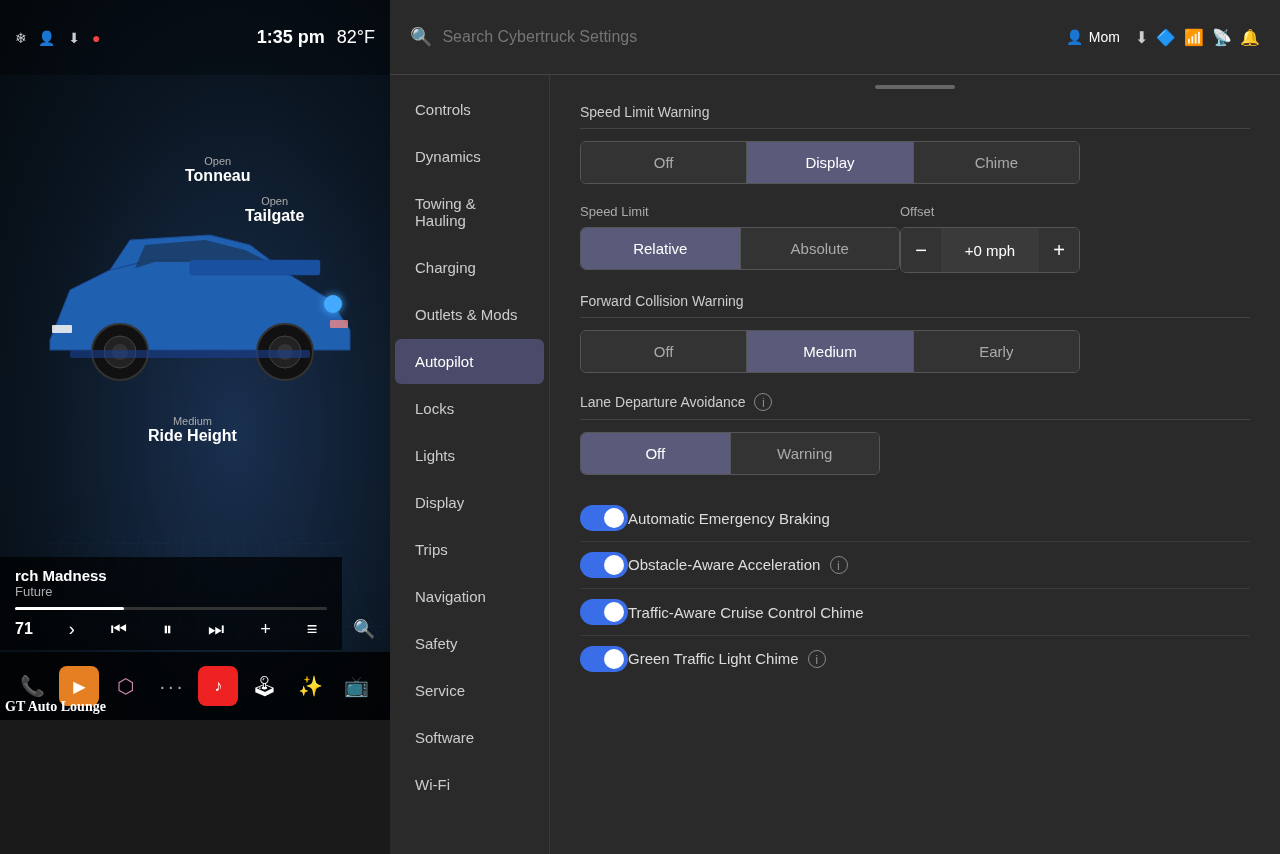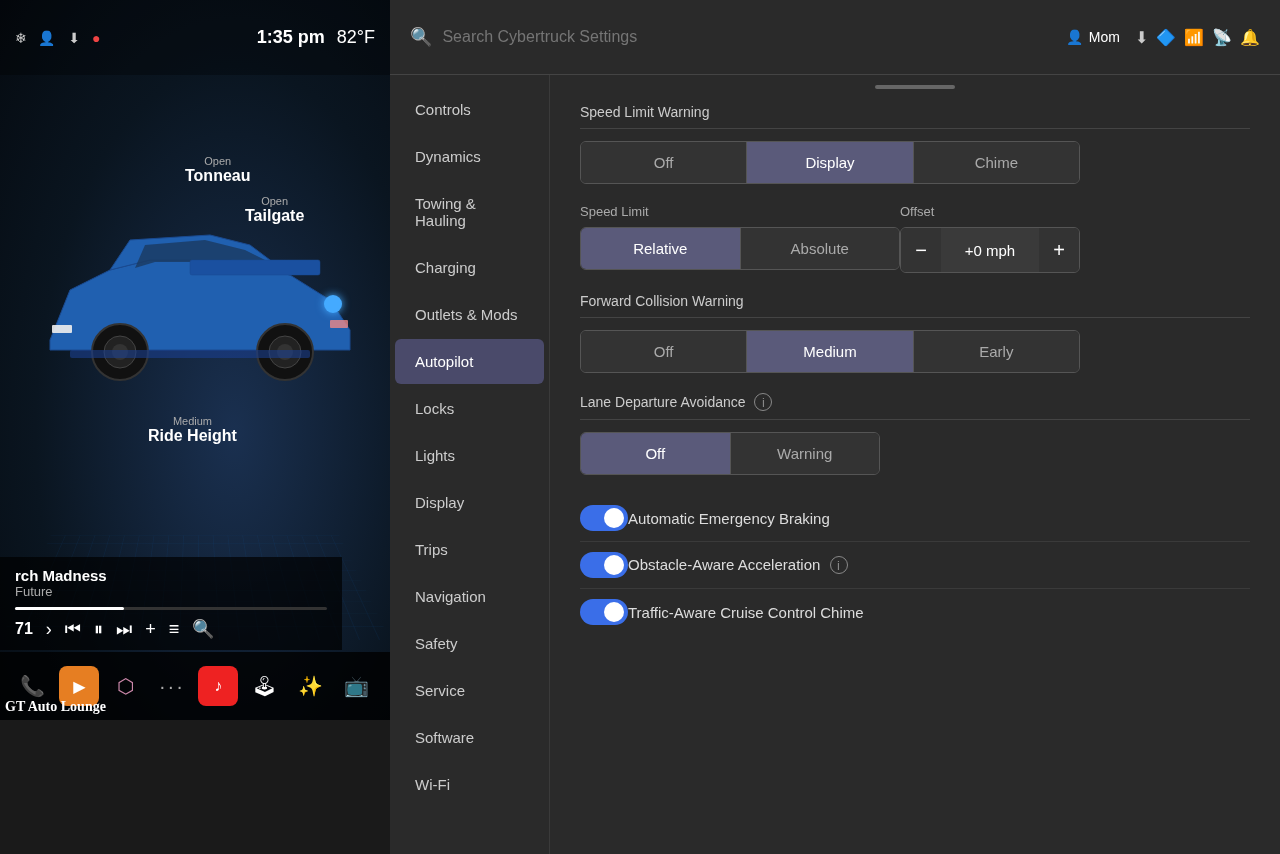--- a/index.html
+++ b/index.html
@@ -124,21 +124,21 @@
     }
     .music-progress-fill {
       height: 100%;
       width: 35%;
       background: white;
       border-radius: 2px;
     }
     .music-controls {
       display: flex;
       align-items: center;
-      gap: 13px;
+      gap: 36px;
       margin-top: 8px;
     }
     .ctrl-btn { color: white; font-size: 18px; cursor: pointer; }
     .volume-num { color: white; font-size: 16px; font-weight: bold; }
 
     
     .taskbar {
       position: absolute;
       bottom: 0;
       left: 0;
@@ -585,16 +585,23 @@
           <div class="toggle-switch"></div>
           <span class="toggle-label">
             Obstacle-Aware Acceleration
             <span class="info-icon">i</span>
           </span>
         </div>
         <div class="toggle-row">
           <div class="toggle-switch"></div>
           <span class="toggle-label">Traffic-Aware Cruise Control Chime</span>
         </div>
+        <div class="toggle-row">
+          <div class="toggle-switch"></div>
+          <span class="toggle-label">
+            Green Traffic Light Chime
+            <span class="info-icon">i</span>
+          </span>
+        </div>
       </div>
     </div>
   </div>
 </div>
 
 </body></html>

